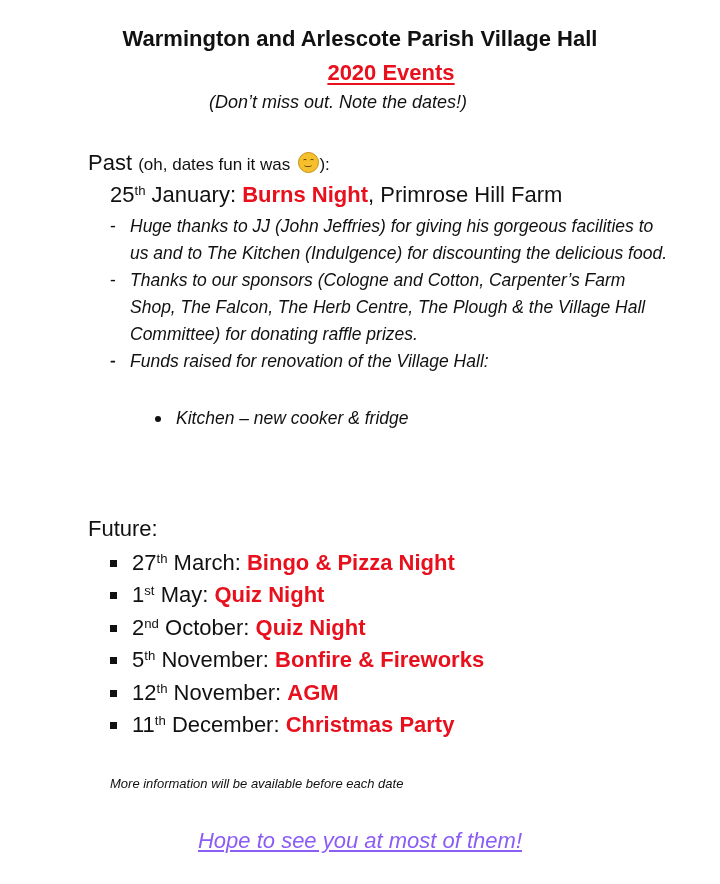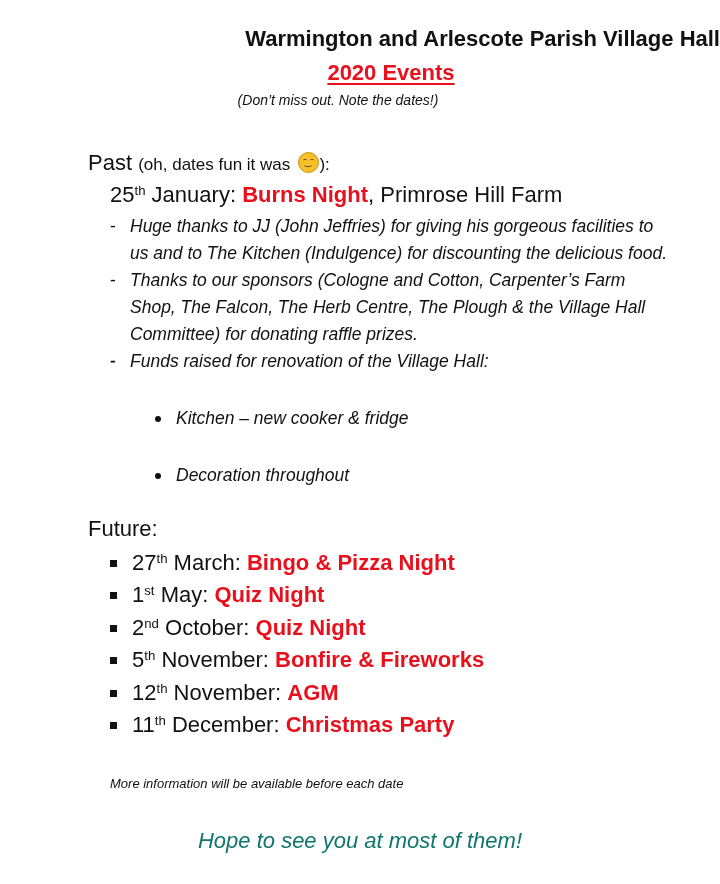--- a/index.html
+++ b/index.html
@@ -1,41 +1,41 @@
 <!DOCTYPE html>
 <html><head>
 <meta charset="utf-8">
 <style>
   html, body { margin: 0; padding: 0; background: #ffffff; }
   body { width: 720px; height: 884px; position: relative; overflow: hidden;
          font-family: "Liberation Sans", "DejaVu Sans", sans-serif; color: #111; }
   .abs { position: absolute; white-space: nowrap; }
-  .title { top: 26px; left: 0; width: 720px; text-align: right; font-size: 22px; font-weight: bold; color: #111; }
+  .title { top: 26px; left: 0; width: 720px; text-align: center; font-size: 22px; font-weight: bold; color: #111; }
   .subtitle { top: 60px; left: 0; width: 720px; text-align: center; font-size: 22px; font-weight: bold; color: #e8101c; text-decoration: underline; text-underline-offset: 3px; margin-left: 31px; }
-  .tagline { top: 92px; left: 0; width: 676px; text-align: center; font-size: 14px; font-style: italic; color: #111; }
+  .tagline { top: 92px; left: 0; width: 676px; text-align: center; font-size: 18px; font-style: italic; color: #111; }
   .past-heading { top: 150px; left: 88px; font-size: 22px; }
   .past-heading .small { font-size: 17px; }
   .emoji { display: inline-block; width: 21px; height: 21px; border-radius: 50%; background: #f6c02c; border: 1.5px solid #c98f0e; vertical-align: -3px; position: relative; box-sizing: border-box; margin-left: 2px; }
   .emoji::before { content: ""; position: absolute; left: 4px; top: 6px; width: 4px; height: 2px; border-top: 1.5px solid #5a3a00; border-radius: 50% 50% 0 0; }
   .emoji::after { content: ""; position: absolute; left: 5px; top: 9px; width: 8px; height: 4px; border-bottom: 1.5px solid #5a3a00; border-radius: 0 0 50% 50%; }
   .emoji .eye2 { position: absolute; right: 4px; top: 6px; width: 4px; height: 2px; border-top: 1.5px solid #5a3a00; border-radius: 50% 50% 0 0; }
   .past-event { top: 182px; left: 110px; font-size: 22px; }
   .red-bold { color: #e8101c; font-weight: bold; }
   sup { font-size: 60%; vertical-align: 0.55em; line-height: 0; }
   .dash-list { position: absolute; left: 110px; top: 213px; width: 560px; font-size: 17.5px; font-style: italic; line-height: 27px; }
   .dash-item { position: relative; padding-left: 20px; white-space: normal; }
   .dash-item .dash { position: absolute; left: 0; top: 0; font-style: normal; }
   .bullet-item { position: relative; padding-left: 66px; margin-top: 30px; }
   .bullet-item .dot { position: absolute; left: 45px; top: 11px; width: 6px; height: 6px; border-radius: 50%; background: #111; }
   .future-heading { top: 516px; left: 88px; font-size: 22px; }
   .future-list { position: absolute; left: 110px; top: 547px; font-size: 22px; line-height: 32.4px; }
   .future-item { position: relative; padding-left: 22px; white-space: nowrap; }
   .future-item .sq { position: absolute; left: 0; top: 13px; width: 7px; height: 7px; background: #111; }
   .more-info { top: 776px; left: 110px; font-size: 13px; font-style: italic; }
-  .closing { top: 828px; left: 0; width: 720px; text-align: center; font-size: 22px; font-style: italic; color: #0f766e; }
+  .closing { top: 828px; left: 0; width: 720px; text-align: center; font-size: 22px; font-style: italic; color: #8b5cf6; text-decoration: underline; }
 </style>
 </head>
 <body>
 
 <div class="abs title">Warmington and Arlescote Parish Village Hall</div>
 <div class="abs subtitle">2020 Events</div>
 <div class="abs tagline">(Don’t miss out. Note the dates!)</div>
 
 <div class="abs past-heading">
   <span>Past</span>
@@ -61,24 +61,20 @@
   <div class="dash-item">
     <span class="dash">-</span>
   </div>
   <div class="dash-item">
     <span class="dash">-</span>
     <span>Funds raised for renovation of the Village Hall:</span>
   </div>
   <div class="bullet-item">
     <span class="dot"></span>
     <span>Kitchen – new cooker &amp; fridge</span>
-  </div>
-  <div class="bullet-item">
-    <span class="dot"></span>
-    <span>Decoration throughout</span>
   </div>
 </div>
 
 <div class="abs future-heading">Future:</div>
 
 <div class="future-list">
   <div class="future-item">
     <span class="sq"></span>
     <span>27</span><sup>th</sup>
     <span>March:</span>

